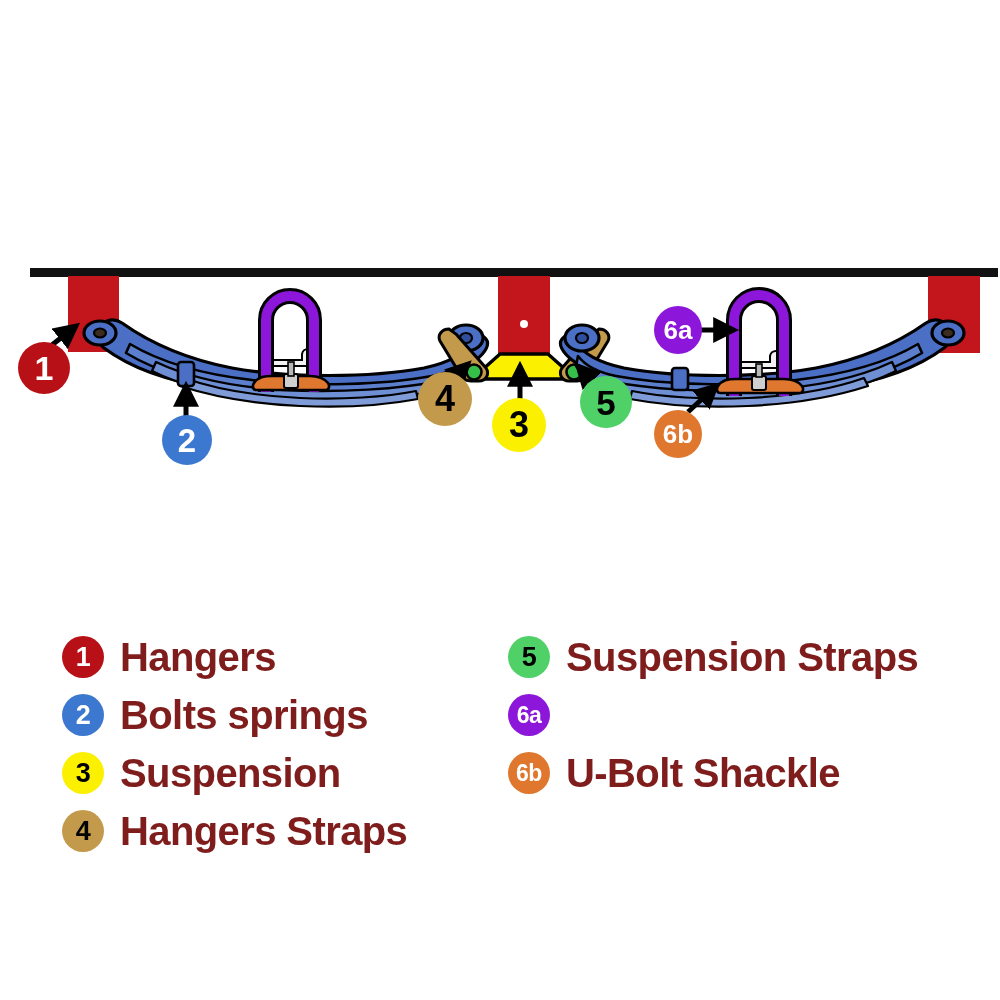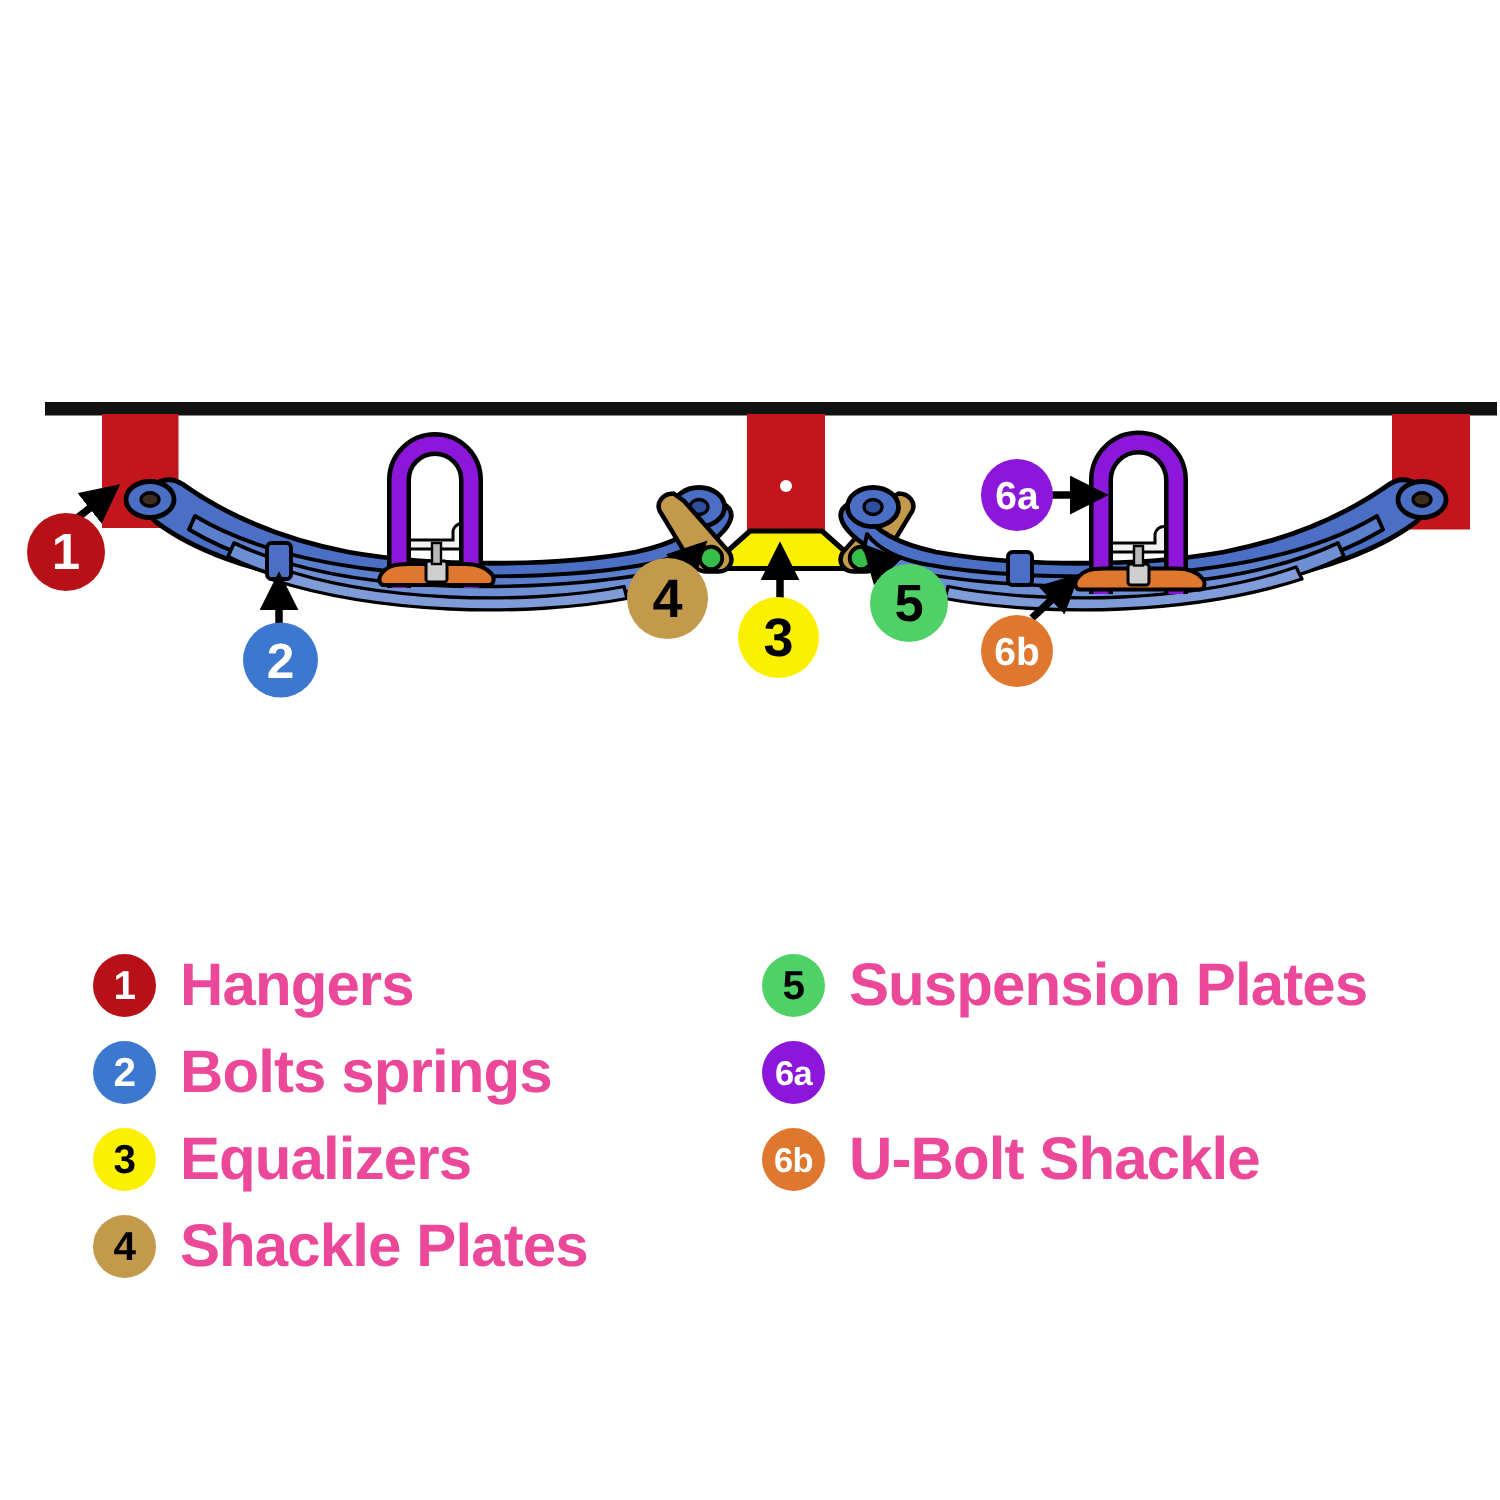--- a/index.html
+++ b/index.html
@@ -60,21 +60,21 @@
     letter-spacing: -0.5px;
     box-sizing: border-box;
   }
   .badge.sub {
     font-size: 23px;
   }
   .legend-label {
     margin-left: 16px;
     font-size: 40px;
     font-weight: bold;
-    color: #ec4899;
+    color: #7f1d1d;
     white-space: nowrap;
     letter-spacing: -0.6px;
   }
 
   
   .marker {
     position: absolute;
     border-radius: 50%;
     display: flex;
     align-items: center;
@@ -221,31 +221,31 @@
         <div class="legend-row">
           <div class="badge" style="background: rgb(183, 16, 22); color: rgb(255, 255, 255);">1</div>
           <div class="legend-label">Hangers</div>
         </div>
         <div class="legend-row">
           <div class="badge" style="background: rgb(60, 120, 207); color: rgb(255, 255, 255);">2</div>
           <div class="legend-label">Bolts springs</div>
         </div>
         <div class="legend-row">
           <div class="badge" style="background: rgb(251, 240, 0); color: rgb(0, 0, 0);">3</div>
-          <div class="legend-label">Equalizers</div>
+          <div class="legend-label">Suspension</div>
         </div>
         <div class="legend-row">
           <div class="badge" style="background: rgb(195, 154, 75); color: rgb(0, 0, 0);">4</div>
-          <div class="legend-label">Shackle Plates</div>
+          <div class="legend-label">Hangers Straps</div>
         </div>
       </div>
     <div class="legend-col" id="legend-col-right">
         <div class="legend-row">
           <div class="badge" style="background: rgb(79, 209, 103); color: rgb(0, 0, 0);">5</div>
-          <div class="legend-label">Suspension Plates</div>
+          <div class="legend-label">Suspension Straps</div>
         </div>
         <div class="legend-row">
           <div class="badge sub" style="background: rgb(140, 22, 217); color: rgb(255, 255, 255);">6a</div>
         </div>
         <div class="legend-row">
           <div class="badge sub" style="background: rgb(224, 119, 47); color: rgb(255, 255, 255);">6b</div>
           <div class="legend-label">U-Bolt Shackle</div>
         </div>
       </div>
   </div>

